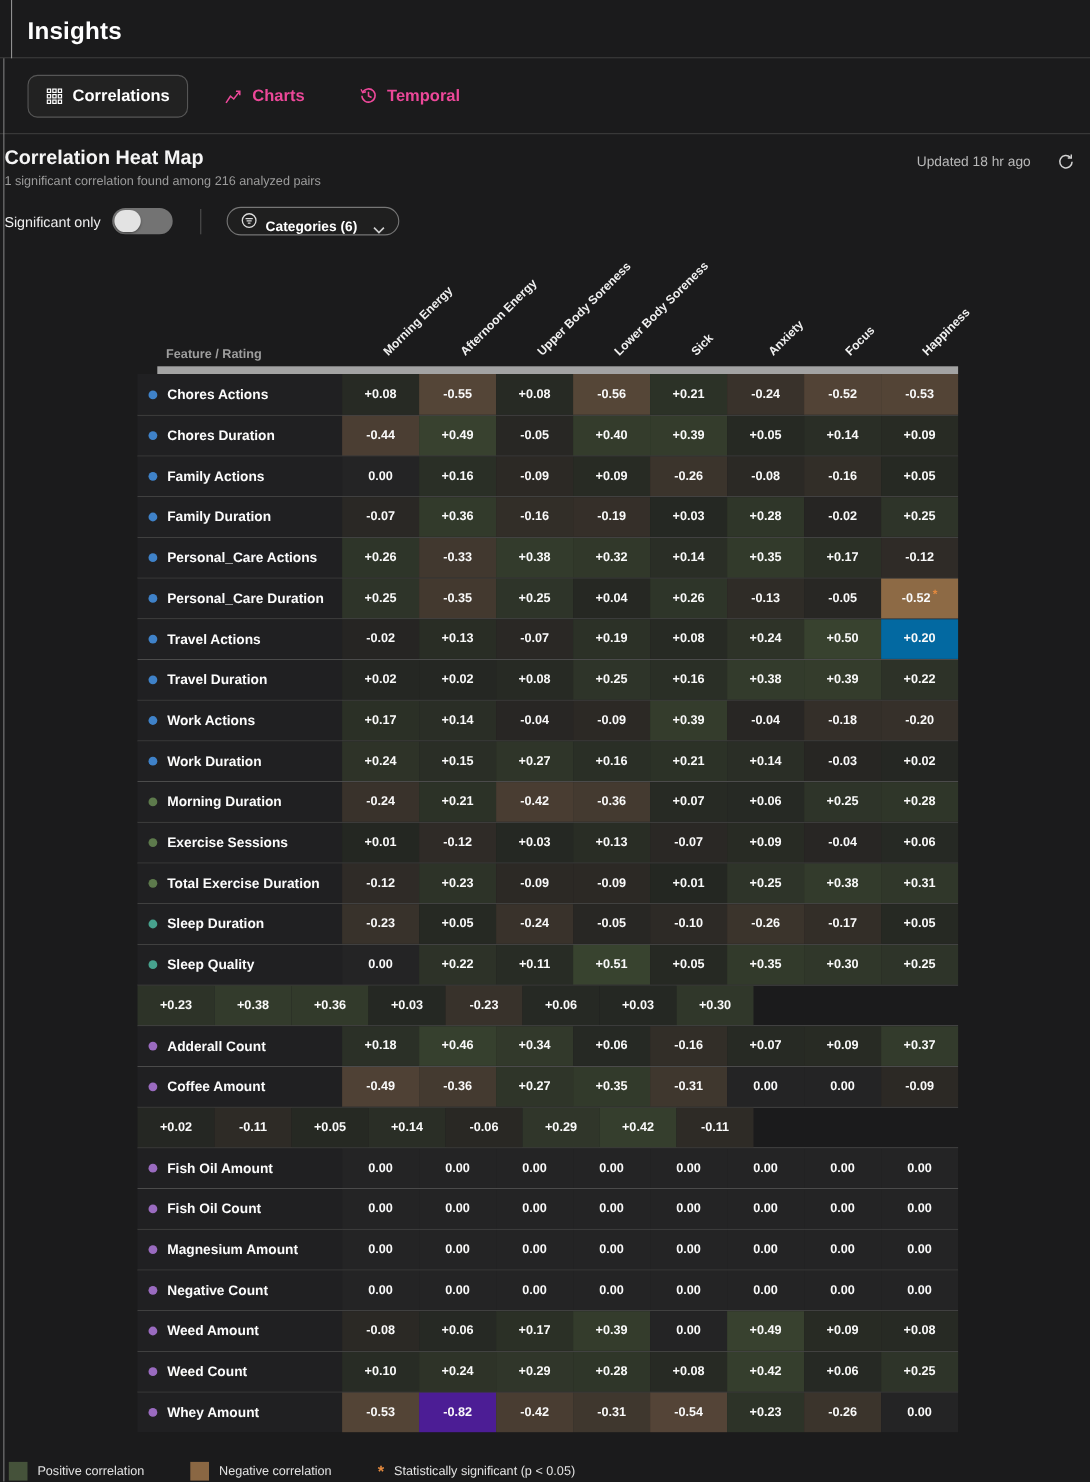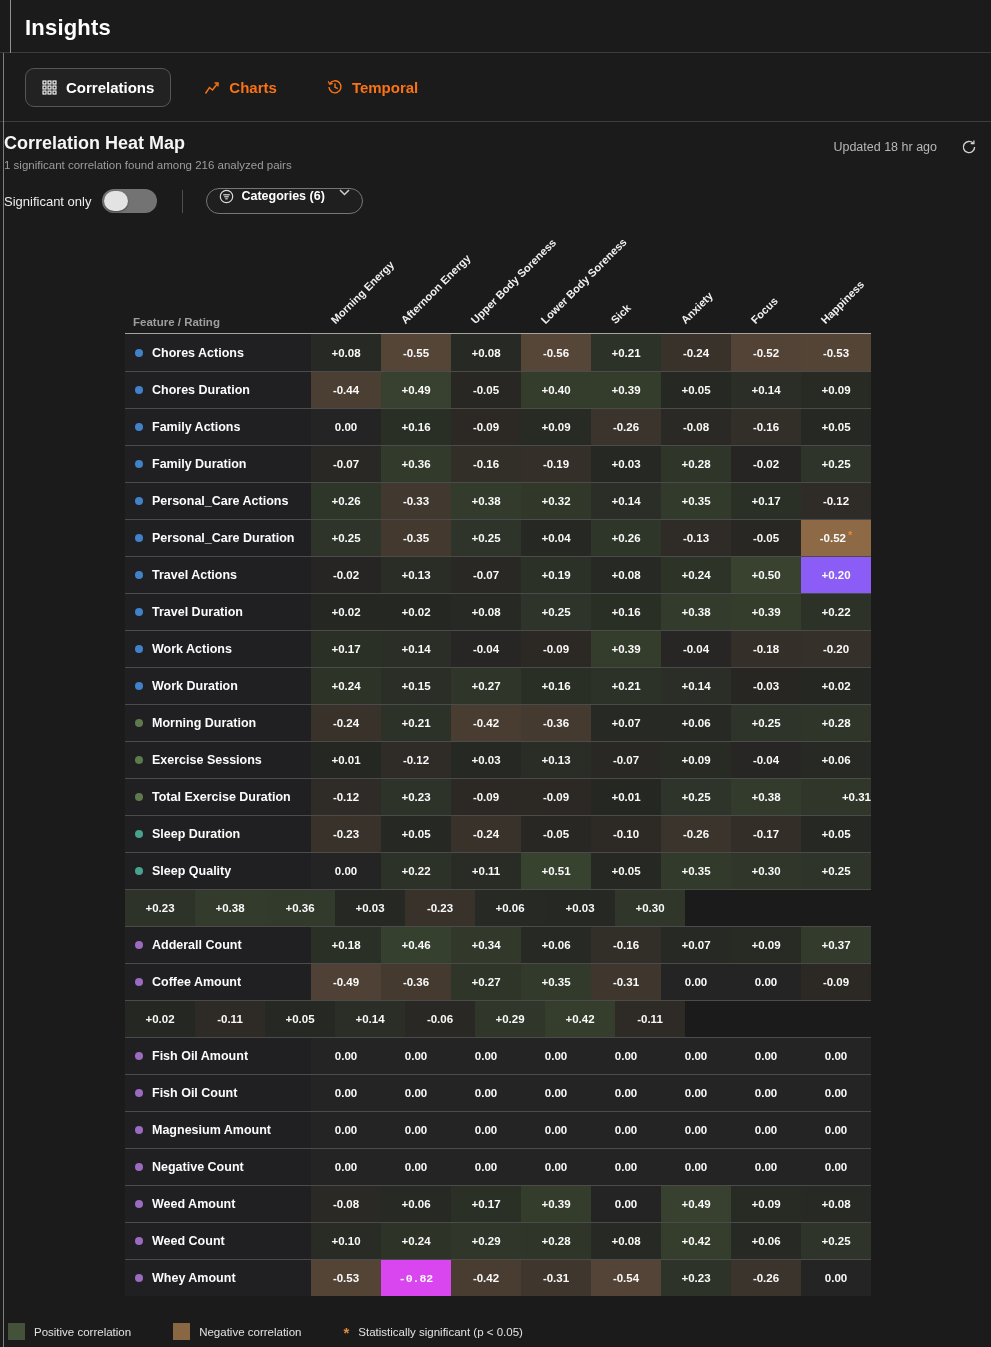--- a/index.html
+++ b/index.html
@@ -11,43 +11,43 @@
     font-family:"Liberation Sans", sans-serif;
     -webkit-font-smoothing:antialiased;
   }
   .edge-top{position:absolute;left:10px;top:0;width:1px;height:53px;background:#909090;}
   .edge-main{position:absolute;left:3px;top:53px;width:1px;height:1294px;background:#8e8e8e;opacity:.85;}
 
   .app-header{height:53px;box-sizing:border-box;padding:15px 0 0 25px;border-bottom:1px solid #3c3c3c;}
   .app-title{font-size:22px;font-weight:700;color:#ffffff;letter-spacing:.2px;}
 
   .tabbar{height:69px;box-sizing:border-box;display:flex;align-items:center;padding-left:25px;gap:16px;border-bottom:1px solid #3c3c3c;}
-  .tab{display:flex;align-items:center;gap:9px;color:#f97316;font-size:15px;font-weight:700;padding:10px 16px;border:1px solid transparent;border-radius:9px;cursor:pointer;}
+  .tab{display:flex;align-items:center;gap:9px;color:#ec4899;font-size:15px;font-weight:700;padding:10px 16px;border:1px solid transparent;border-radius:9px;cursor:pointer;}
   .tab.active{color:#ffffff;border-color:#565656;background:#222222;}
   .tab svg{display:block;}
 
   .section{padding-left:4px;}
   .section-head{display:flex;justify-content:space-between;align-items:flex-start;margin-top:11px;}
   .sh-title{font-size:18px;font-weight:700;color:#f5f5f5;}
   .sh-sub{font-size:11.5px;color:#9c9c9c;margin-top:5px;}
   .sh-right{display:flex;align-items:center;gap:24px;padding:6px 14px 0 0;}
   .updated{font-size:12.5px;color:#b8b8b8;}
   .refresh{cursor:pointer;display:flex;}
 
   .controls{display:flex;align-items:center;margin-top:17px;height:26px;}
   .ctl-label{font-size:13px;color:#ededed;margin-right:11px;}
   .toggle{width:55px;height:24px;border-radius:13px;background:#737373;position:relative;cursor:pointer;flex:none;}
   .knob{position:absolute;left:2px;top:2px;width:24px;height:20px;border-radius:11px;background:#e3e3e3;box-shadow:0 1px 2px rgba(0,0,0,.4);}
   .vdivider{width:1px;height:23px;background:#4f4f4f;margin:0 23px 0 25px;}
-  .cat-btn{display:flex;align-items:flex-start;gap:7px;height:26px;box-sizing:border-box;padding:0 12px;border:1px solid #767676;border-radius:13px;background:#1f1f1f;cursor:pointer;}
+  .cat-btn{display:flex;align-items:flex-end;gap:7px;height:26px;box-sizing:border-box;padding:0 12px;border:1px solid #767676;border-radius:13px;background:#1f1f1f;cursor:pointer;}
   .cat-btn .cat-label{color:#ffffff;font-size:12.5px;font-weight:700;}
   .chev{margin-left:7px;display:flex;}
 
   .heatmap{margin-left:121px;margin-top:6px;width:746px;}
-  .hm-header{position:relative;height:113px;border-bottom:1px solid #a3a3a3;}
+  .hm-header{position:relative;height:113px;border-bottom:7px solid #a3a3a3;margin-left:18px;}
   .corner{position:absolute;left:8px;bottom:5px;font-size:11.5px;font-weight:700;color:#9e9e9e;}
   .colhead{position:absolute;bottom:7px;transform:rotate(-45deg);transform-origin:left bottom;font-size:11px;font-weight:700;color:#f0f0f0;white-space:nowrap;}
 
   .hm-row{display:flex;height:37px;box-sizing:border-box;}
   .hm-row + .hm-row{border-top:1px solid #4b4b4b;}
   .rowlabel{width:186px;flex:none;display:flex;align-items:center;background:#202022;color:#fcfcfc;font-size:12.5px;font-weight:700;}
   .dot{width:8px;height:8px;border-radius:50%;margin:0 9px 0 10px;flex:none;}
   .cell{width:70px;flex:none;display:flex;align-items:center;justify-content:center;font-size:11.5px;font-weight:700;color:#fafafa;}
   .star{color:#e58a3e;font-size:11px;margin-left:2px;position:relative;top:-3px;}
 
@@ -360,21 +360,21 @@
           </div>
           <div class="cell" style="background: rgb(39, 42, 36);">
             <span>+0.08</span>
           </div>
           <div class="cell" style="background: rgb(46, 51, 40);">
             <span>+0.24</span>
           </div>
           <div class="cell" style="background: rgb(56, 66, 47);">
             <span>+0.50</span>
           </div>
-          <div class="cell" style="background: #8b5cf6;">
+          <div class="cell" style="background: #0369a1;">
             <span>+0.20</span>
           </div>
         </div>
         <div class="hm-row">
           <div class="rowlabel">
             <span class="dot" style="background: rgb(63, 130, 201);"></span>
             <span>Travel Duration</span>
           </div>
           <div class="cell" style="background: rgb(37, 39, 35);">
             <span>+0.02</span>
@@ -540,21 +540,21 @@
           </div>
           <div class="cell" style="background: rgb(36, 39, 34);">
             <span>+0.01</span>
           </div>
           <div class="cell" style="background: rgb(46, 52, 41);">
             <span>+0.25</span>
           </div>
           <div class="cell" style="background: rgb(51, 59, 44);">
             <span>+0.38</span>
           </div>
-          <div class="cell" style="background: rgb(48, 55, 42); justify-content: flex-end;">
+          <div class="cell" style="background: rgb(48, 55, 42);">
             <span>+0.31</span>
           </div>
         </div>
         <div class="hm-row">
           <div class="rowlabel">
             <span class="dot" style="background: rgb(71, 162, 142);"></span>
             <span>Sleep Duration</span>
           </div>
           <div class="cell" style="background: rgb(56, 50, 43);">
             <span>-0.23</span>
@@ -904,21 +904,21 @@
           </div>
         </div>
         <div class="hm-row">
           <div class="rowlabel">
             <span class="dot" style="background: rgb(154, 107, 192);"></span>
             <span>Whey Amount</span>
           </div>
           <div class="cell" style="background: rgb(83, 68, 54);">
             <span>-0.53</span>
           </div>
-          <div class="cell" style="background: #d946ef; font-family: Liberation Mono, monospace;">
+          <div class="cell" style="background: #4c1d95;">
             <span>-0.82</span>
           </div>
           <div class="cell" style="background: rgb(73, 61, 50);">
             <span>-0.42</span>
           </div>
           <div class="cell" style="background: rgb(63, 55, 46);">
             <span>-0.31</span>
           </div>
           <div class="cell" style="background: rgb(84, 68, 55);">
             <span>-0.54</span>

